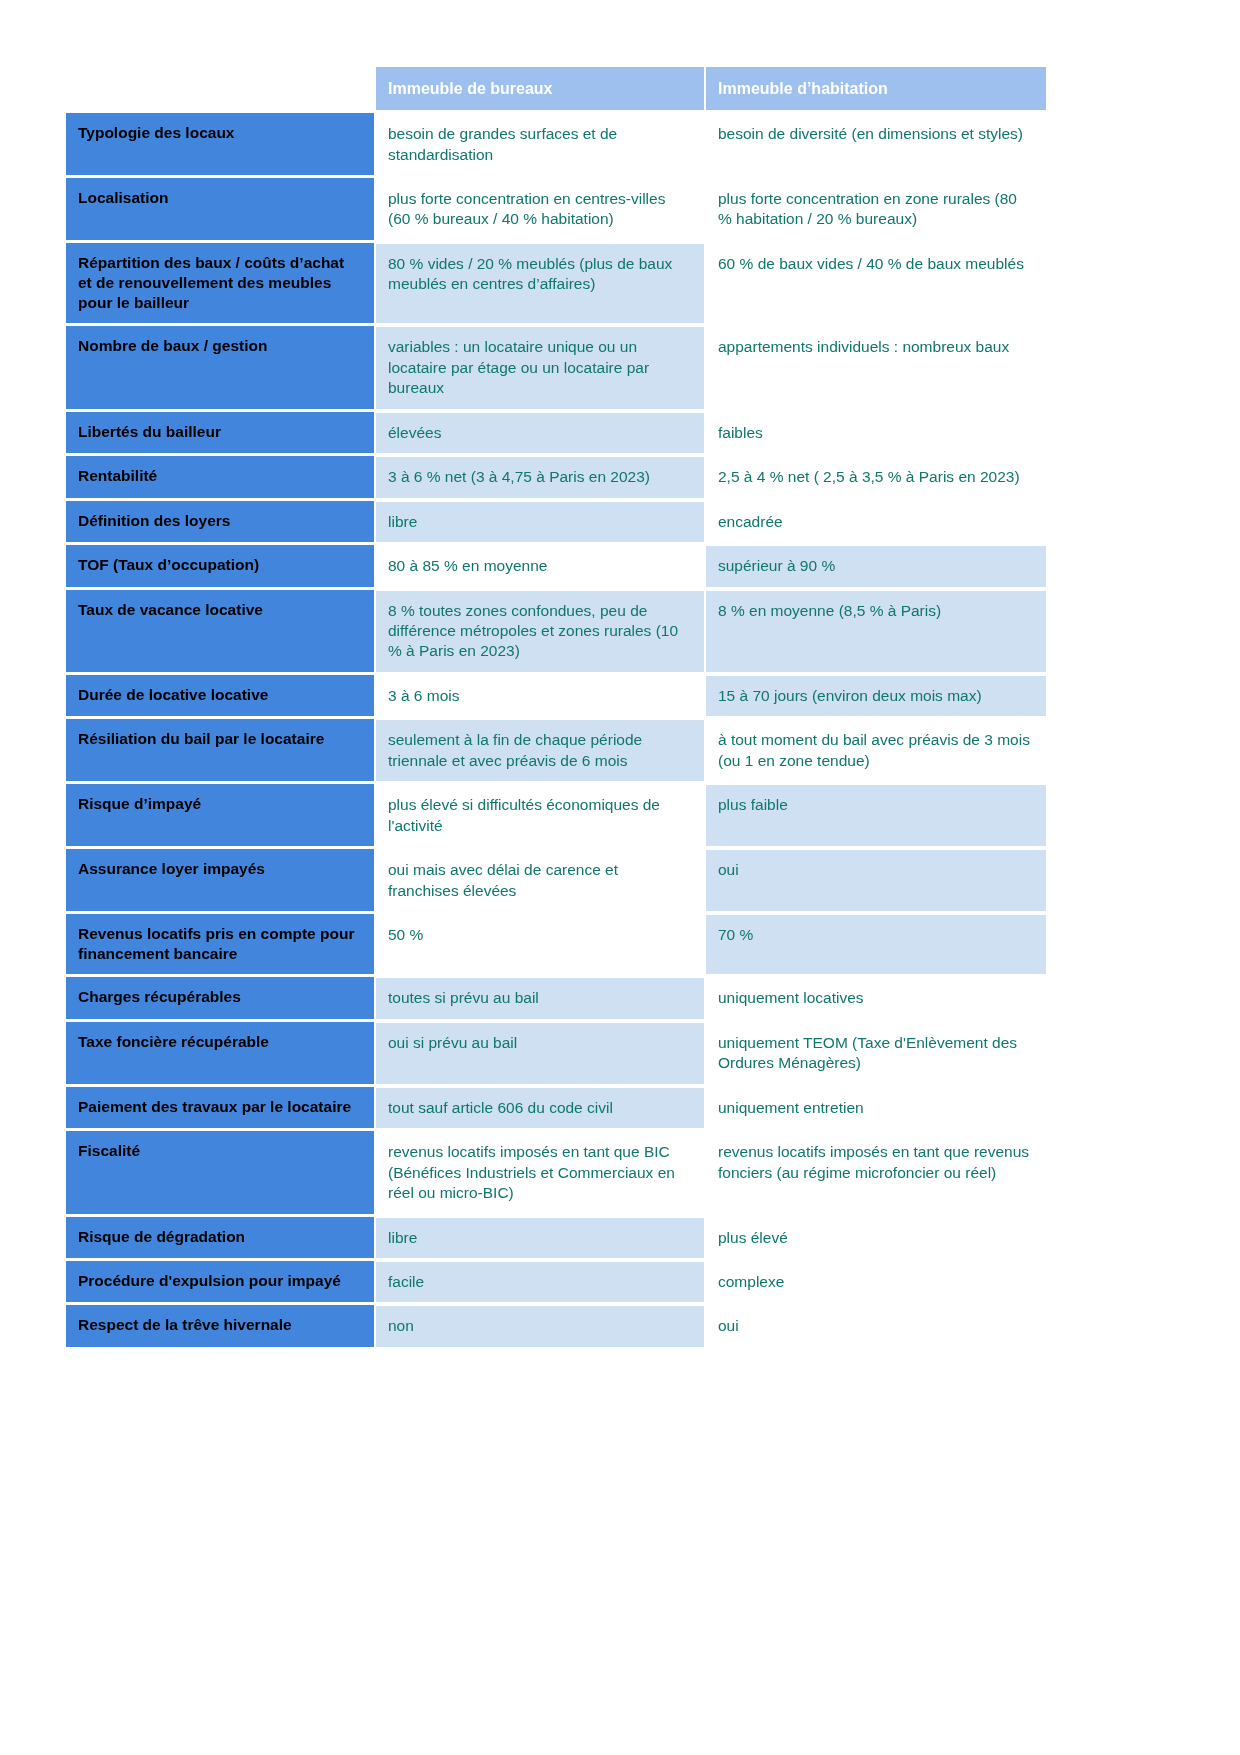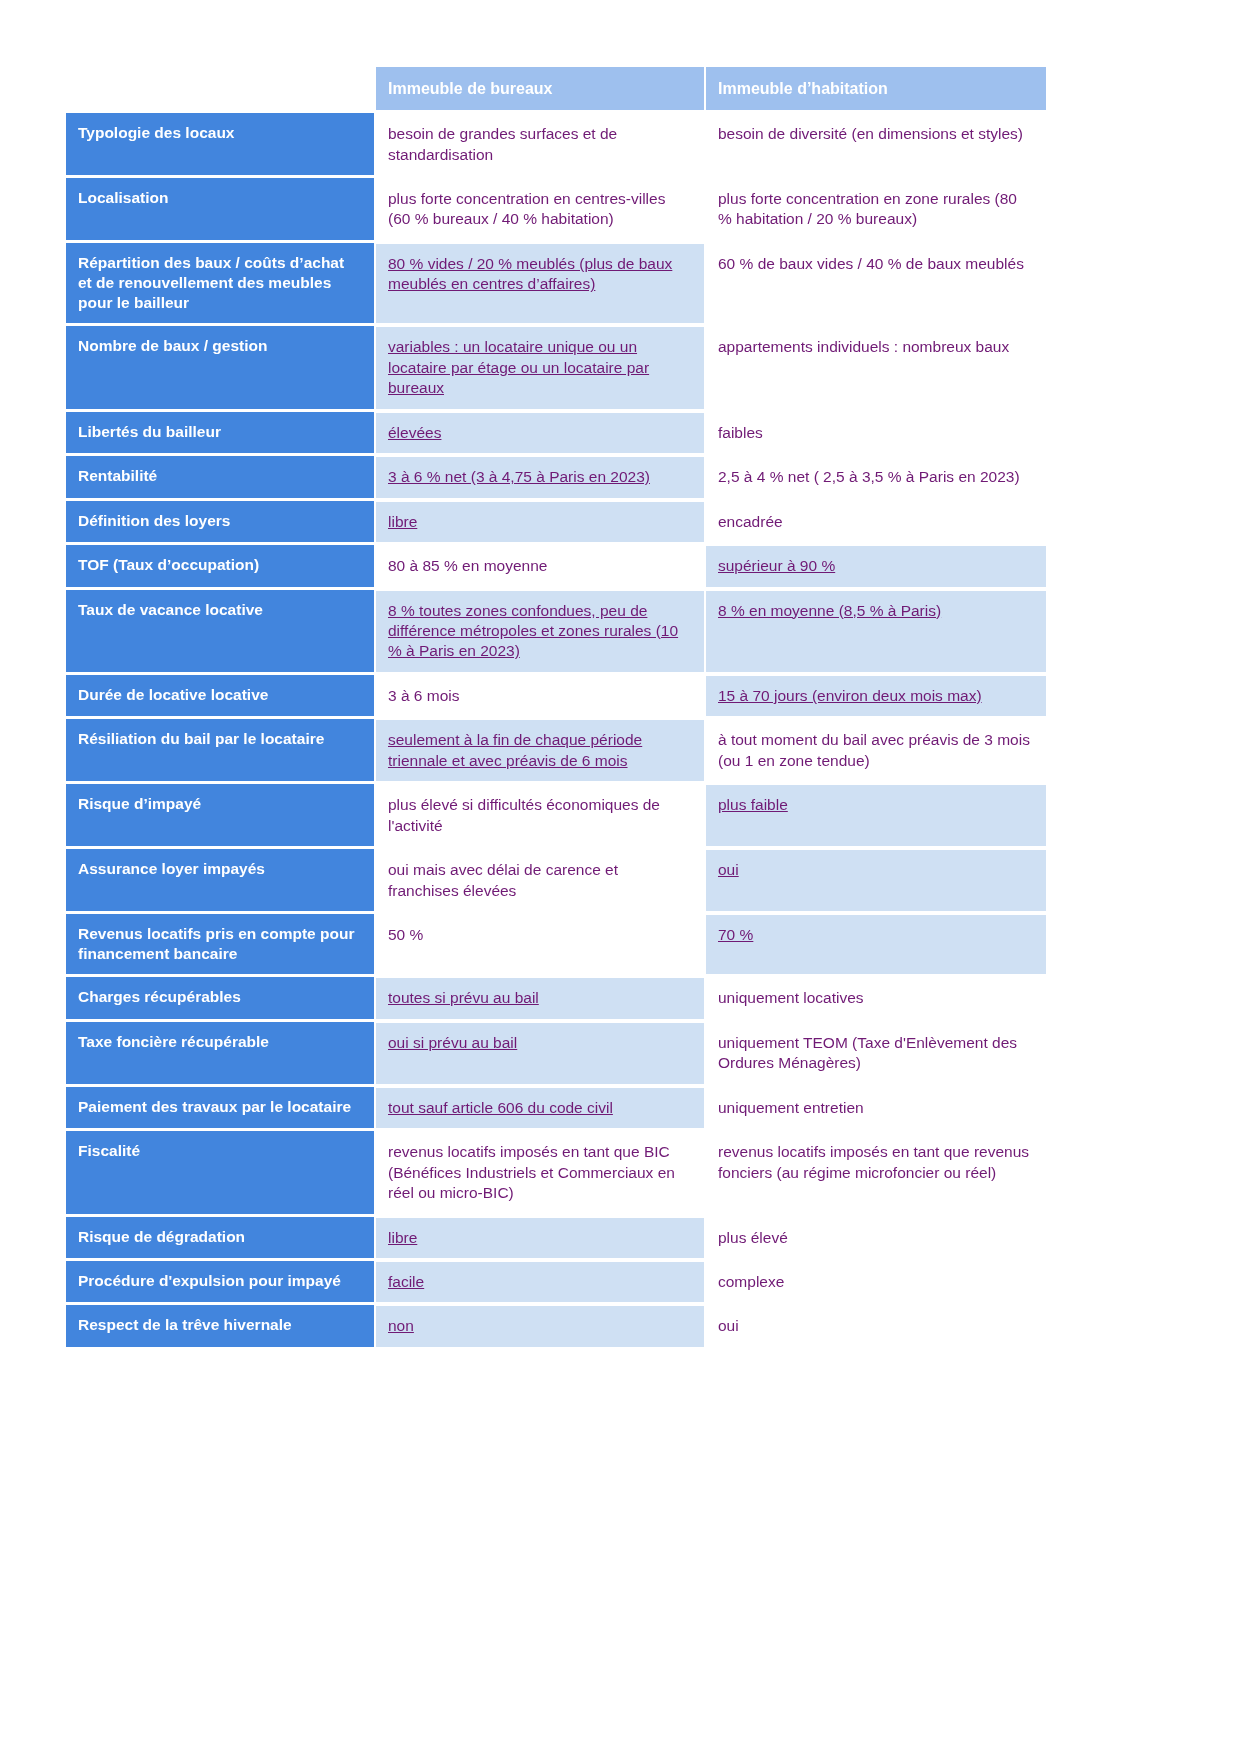--- a/index.html
+++ b/index.html
@@ -54,33 +54,33 @@
     font-size: 16px;
     text-align: left;
     height: 42px;
     padding-top: 11px;
     padding-bottom: 11px;
   }
 
   
   td.rowhead {
     background: #4285DD;
-    color: #ffffff;
+    color: #000000;
     font-weight: bold;
     font-size: 15.5px;
     line-height: 1.3;
   }
 
   
   td.cell {
-    color: #701a75;
+    color: #0f766e;
     font-weight: normal;
   }
   td.cell.shade-white { background: #ffffff; }
-  td.cell.shade-light { background: #CFE0F3; text-decoration: underline; }
+  td.cell.shade-light { background: #CFE0F3; }
 
   
   td.cell { border-top: 1px solid #ffffff; }
 </style>
 </head>
 <body>
 
 <div id="page">
 
   <table class="compare">

